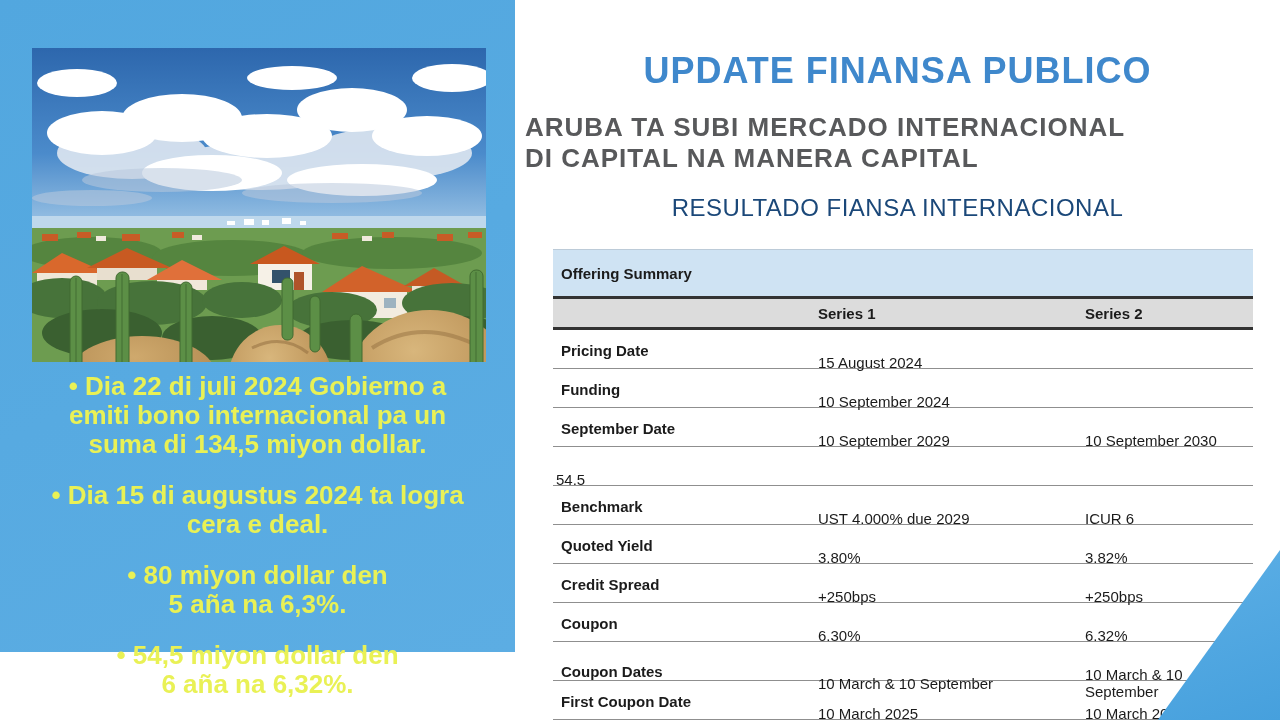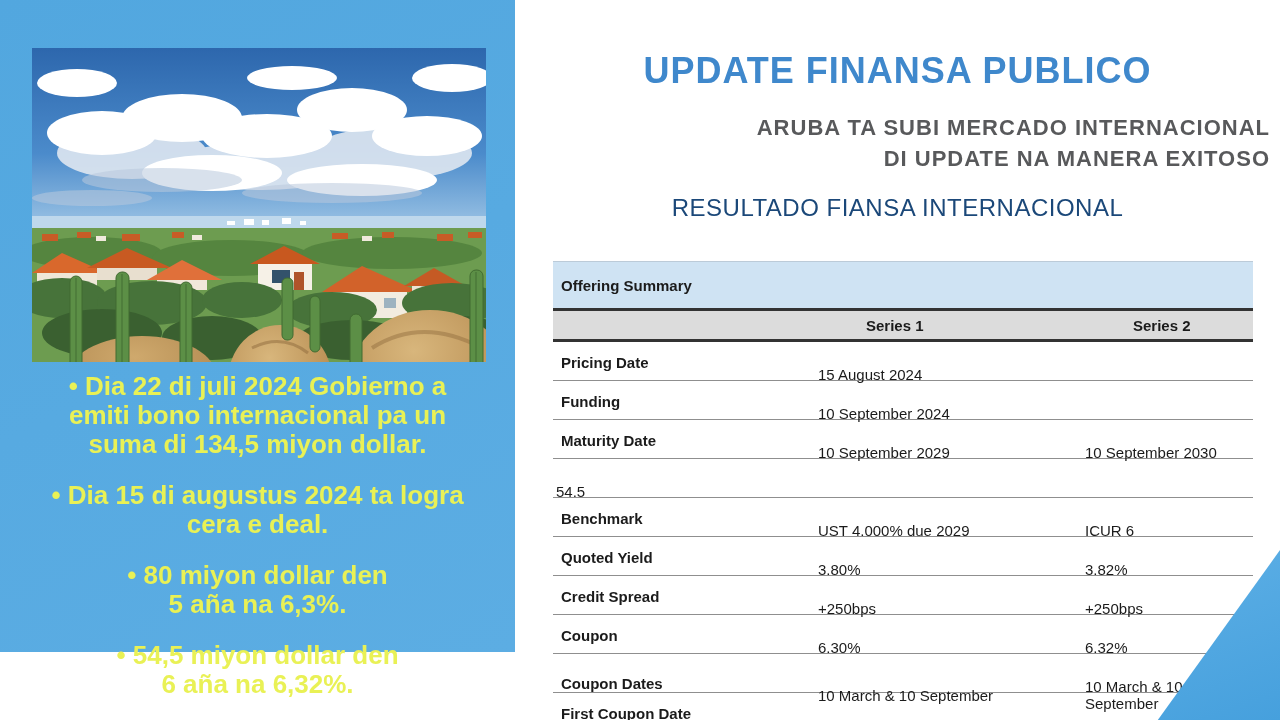--- a/index.html
+++ b/index.html
@@ -11,36 +11,36 @@
               background:linear-gradient(155deg,var(--panel-blue,#52a7df) 0%,#5cade3 100%);}
   .photo-frame{position:absolute;left:32px;top:48px;width:454px;height:314px;overflow:hidden;}
   .bullets{position:absolute;left:0;top:372px;width:515px;text-align:center;
            color:var(--bullet-yellow,#e9f155);font-weight:bold;font-size:26px;line-height:29px;}
   .bullet{margin-bottom:22px;}
 
   
   .page-title{position:absolute;left:535px;top:50px;width:725px;text-align:center;
               font-size:36px;font-weight:bold;letter-spacing:1px;
               color:var(--title-blue,#3f88cc);}
-  .subtitle{position:absolute;left:525px;top:112px;width:745px;text-align:right;
-            font-size:22px;line-height:31px;font-weight:bold;letter-spacing:1px;
+  .subtitle{position:absolute;left:525px;top:112px;width:745px;text-align:left;
+            font-size:26px;line-height:31px;font-weight:bold;letter-spacing:1px;
             color:var(--subtitle-gray,#58595b);}
   .section-heading{position:absolute;left:535px;top:194px;width:725px;text-align:center;
                    font-size:24px;font-weight:normal;letter-spacing:0.5px;
                    color:var(--heading-navy,#1b4879);}
 
   
   .offer-table{position:absolute;left:553px;top:249px;width:700px;font-size:15px;color:#1b1b1b;z-index:1;}
   .t-title{height:47px;background:var(--table-title-bg,#cfe3f3);display:flex;align-items:center;
-           padding-left:8px;box-sizing:border-box;font-weight:bold;border-top:1px solid #bccbd8;margin-top:12px;}
+           padding-left:8px;box-sizing:border-box;font-weight:bold;border-top:1px solid #bccbd8;}
   .t-head{display:grid;grid-template-columns:262px 267px 171px;height:28px;align-items:center;
           background:var(--table-header-bg,#dcdcdc);font-weight:bold;
           border-top:3px solid #333333;border-bottom:3px solid #333333;}
   .t-head .c0{padding-left:8px;}
-  .t-head .c1,.t-head .c2{padding-left:3px;margin-left:48px;}
+  .t-head .c1,.t-head .c2{padding-left:3px;}
   .t-row{display:grid;grid-template-columns:262px 267px 171px;height:39px;align-items:center;
          box-sizing:border-box;border-bottom:1.5px solid #8f8f8f;}
   .t-row .label{font-weight:bold;padding-left:8px;}
   .t-row .val{padding-left:3px;margin-top:24px;}
 
   
   .corner-triangle{position:absolute;left:1150px;top:543px;width:130px;height:177px;z-index:2;
                    background:linear-gradient(160deg,#5eb0e6 0%,var(--triangle-blue,#46a0dd) 100%);
                    clip-path:polygon(100% 4%,100% 100%,6% 100%);}
 </style>
@@ -197,21 +197,21 @@
           <div>• 54,5 miyon dollar den</div>
           <div>6 aña na 6,32%.</div>
         </div>
       </div>
   </div>
 
   <div class="page-title">UPDATE FINANSA PUBLICO</div>
 
   <div class="subtitle">
     <span>ARUBA TA SUBI MERCADO INTERNACIONAL</span><br>
-    <span>DI UPDATE NA MANERA EXITOSO</span>
+    <span>DI CAPITAL NA MANERA CAPITAL</span>
   </div>
 
   <div class="section-heading">RESULTADO FIANSA INTERNACIONAL</div>
 
   <div class="offer-table">
     <div class="t-title">Offering Summary</div>
     <div class="t-head">
       <div class="c0"></div>
       <div class="c1">Series 1</div>
       <div class="c2">Series 2</div>
@@ -221,21 +221,21 @@
           <div class="label">Pricing Date</div>
           <div class="val">15 August 2024</div>
           <div class="val"></div>
         </div>
         <div class="t-row">
           <div class="label">Funding</div>
           <div class="val">10 September 2024</div>
           <div class="val"></div>
         </div>
         <div class="t-row">
-          <div class="label">Maturity Date</div>
+          <div class="label">September Date</div>
           <div class="val">10 September 2029</div>
           <div class="val">10 September 2030</div>
         </div>
         <div class="t-row">
           <div class="val">54.5</div>
         </div>
         <div class="t-row">
           <div class="label">Benchmark</div>
           <div class="val">UST 4.000% due 2029</div>
           <div class="val">ICUR 6</div>

